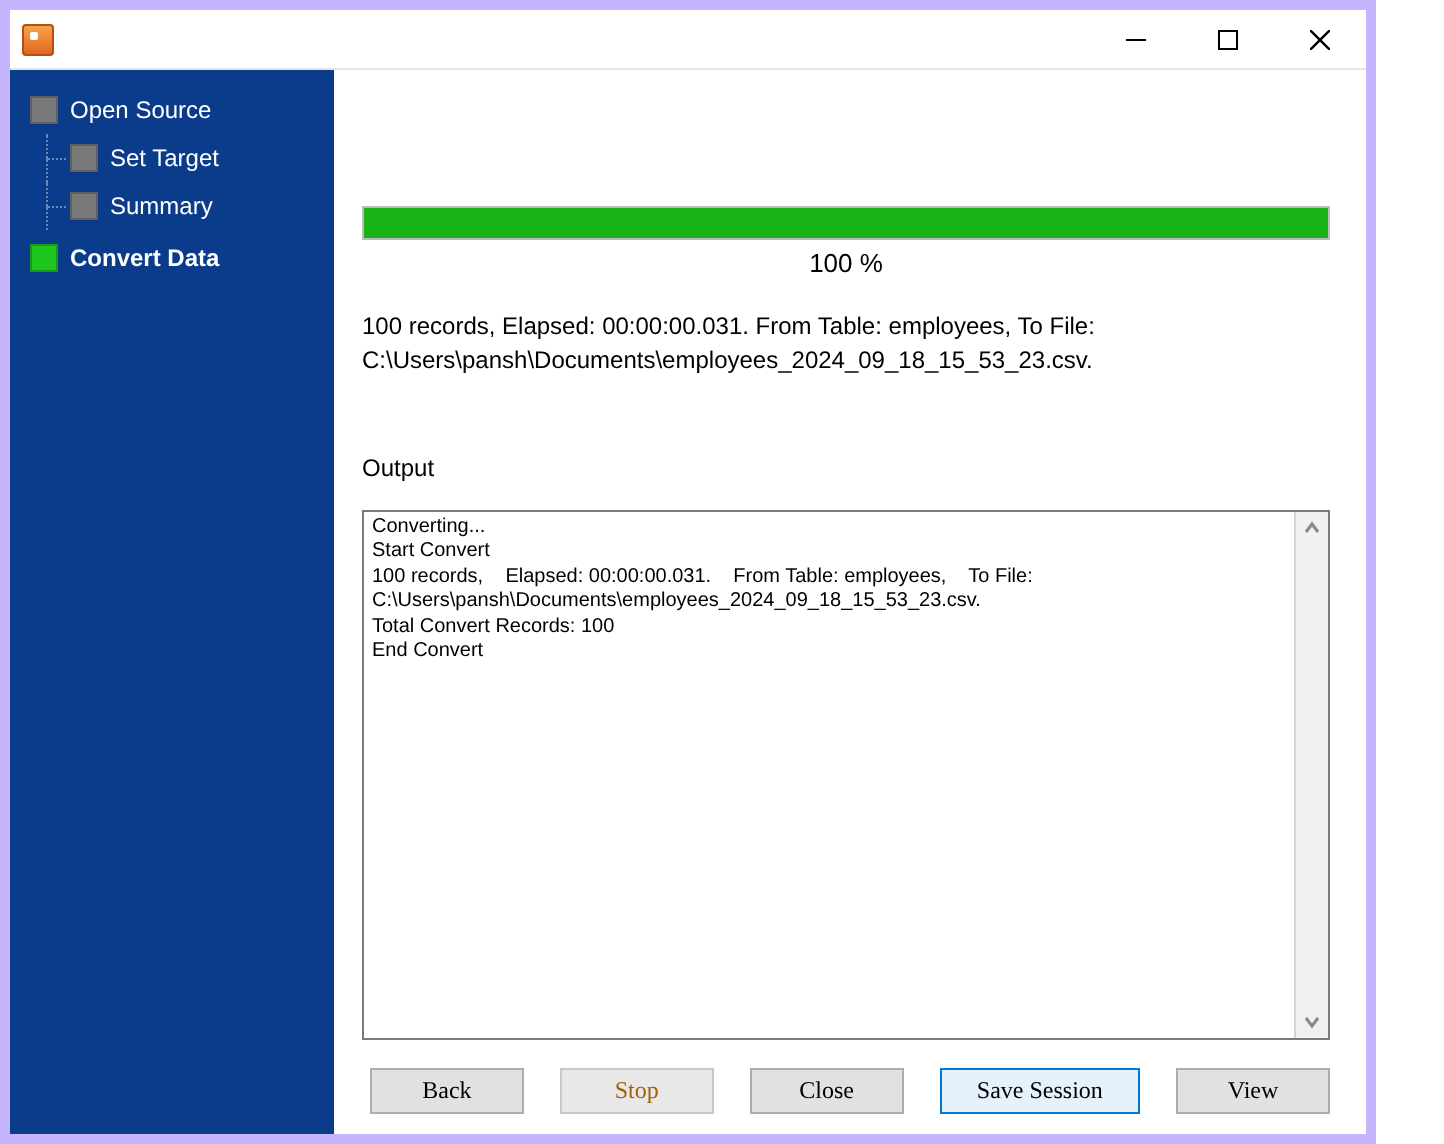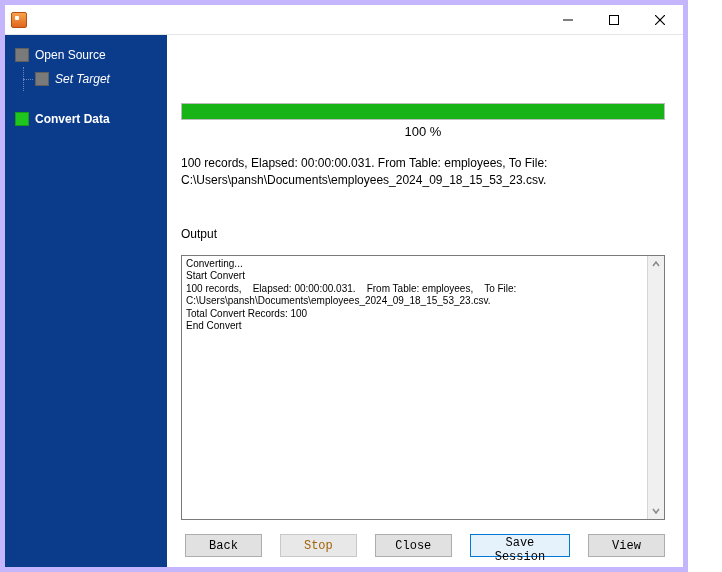--- a/index.html
+++ b/index.html
@@ -13,38 +13,38 @@
   .win-btn { width:46px; display:flex; align-items:center; justify-content:center; }
   .win-btn svg { display:block; }
   .body { flex:1; display:flex; min-height:0; }
   .sidebar { width:162px; background:#0b3c8c; color:#fff; padding-top:8px; }
   .tree { list-style:none; margin:0; padding:0; }
   .tree > li { padding-left:10px; position:relative; }
   .node { display:flex; align-items:center; gap:6px; height:24px; padding:0 4px 0 0; }
   .node .box { width:14px; height:14px; background:#7a7a7a; border:1px solid #5f5f5f; }
   .node .box.active { background:#1ec61e; border-color:#179b17; }
   .node .label { white-space:nowrap; font-size:12px; }
-  .children { list-style:none; margin:0 0 16px 0; padding:0 0 0 20px;font-style:italic; }
+  .children { list-style:none; margin:0 0 2px 0; padding:0 0 0 20px; }
   .children li { position:relative; }
   .children li::before { content:""; position:absolute; left:-12px; top:0; bottom:0; border-left:1px dotted #6b87b8; }
   .children .node::before { content:""; position:absolute; left:-12px; top:12px; width:10px; border-top:1px dotted #6b87b8; }
   .node.current .label { font-weight:bold; }
   .main { flex:1; display:flex; flex-direction:column; padding:12px 18px 10px 14px; min-width:0; }
   .progress-wrap { margin-top:56px; }
   .progress-bar { height:17px; background:#e6e6e6; border:1px solid #bcbcbc; position:relative; }
   .progress-fill { position:absolute; left:0; top:0; bottom:0; background:#17b317; }
   .progress-pct { text-align:center; font-size:13px; margin-top:4px; }
   .status-text { font-size:12px; margin-top:16px; line-height:1.4; color:#000; }
   .output-label { font-size:12px; margin-top:38px; margin-bottom:14px; }
   .output-box { flex:1; border:1px solid #7a7a7a; background:#fff; position:relative; min-height:150px; display:flex; }
   .output-content { flex:1; padding:2px 4px; font-size:10px; line-height:1.25; white-space:pre-wrap; overflow:hidden; }
   .output-scroll { width:17px; background:#f0f0f0; border-left:1px solid #d6d6d6; display:flex; flex-direction:column; justify-content:space-between; }
   .scroll-btn { height:17px; display:flex; align-items:center; justify-content:center; color:#888; }
   .button-row { display:flex; gap:18px; justify-content:flex-start; margin-top:14px; padding-left:4px; }
-  .btn { width:84px; height:23px; background:#e1e1e1; border:1px solid #adadad; font-size:12px; font-family:Liberation Mono, monospace; cursor:pointer; text-align:center; }
+  .btn { width:84px; height:23px; background:#e1e1e1; border:1px solid #adadad; font-size:12px; font-family:Liberation Serif, serif; cursor:pointer; text-align:center; }
   .btn:disabled { color:#a16207; background:#e8e8e8; border-color:#c8c8c8; cursor:default; }
   .btn.wide { width:110px; }
   .btn.primary { background:#e5f1fb; border:1.5px solid #0078d7; }
 </style>
 </head>
 <body>
 
 <div class="window">
   <div class="titlebar">
     <div class="titlebar-left">
@@ -77,20 +77,26 @@
         <li>
           <div class="node">
             <span class="box"></span>
             <span class="label">Open Source</span>
           </div>
           <ul class="children">
             <li>
               <div class="node">
                 <span class="box"></span>
                 <span class="label">Set Target</span>
+              </div>
+            </li>
+            <li>
+              <div class="node">
+                <span class="box"></span>
+                <span class="label">Summary</span>
               </div>
             </li>
           </ul>
         </li>
         <li>
           <div class="node current">
             <span class="box active"></span>
             <span class="label">Convert Data</span>
           </div>
         </li>

